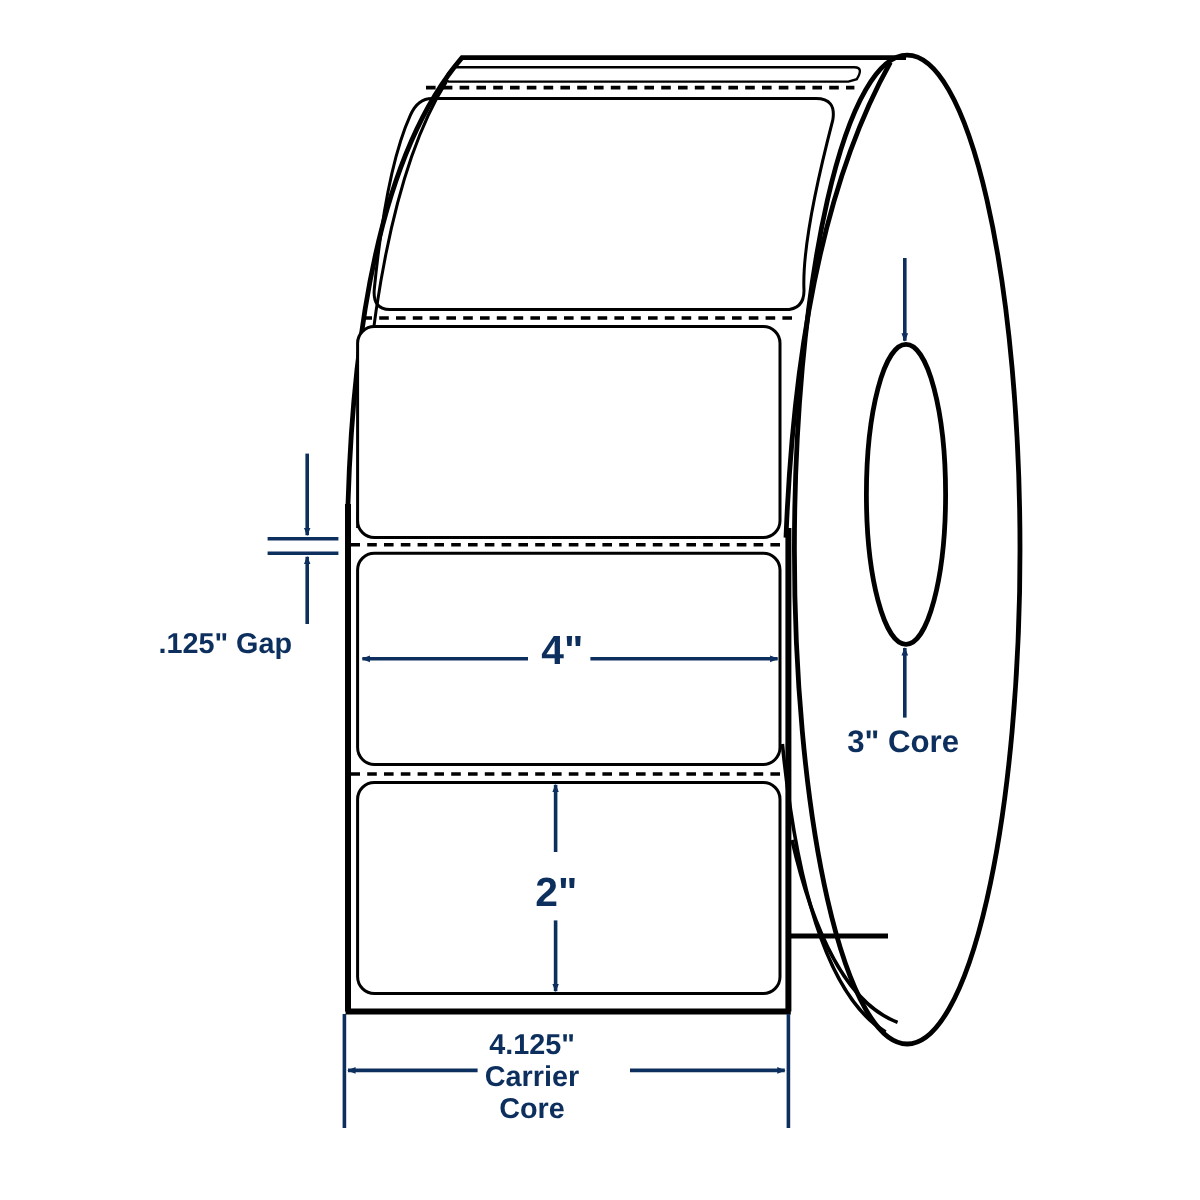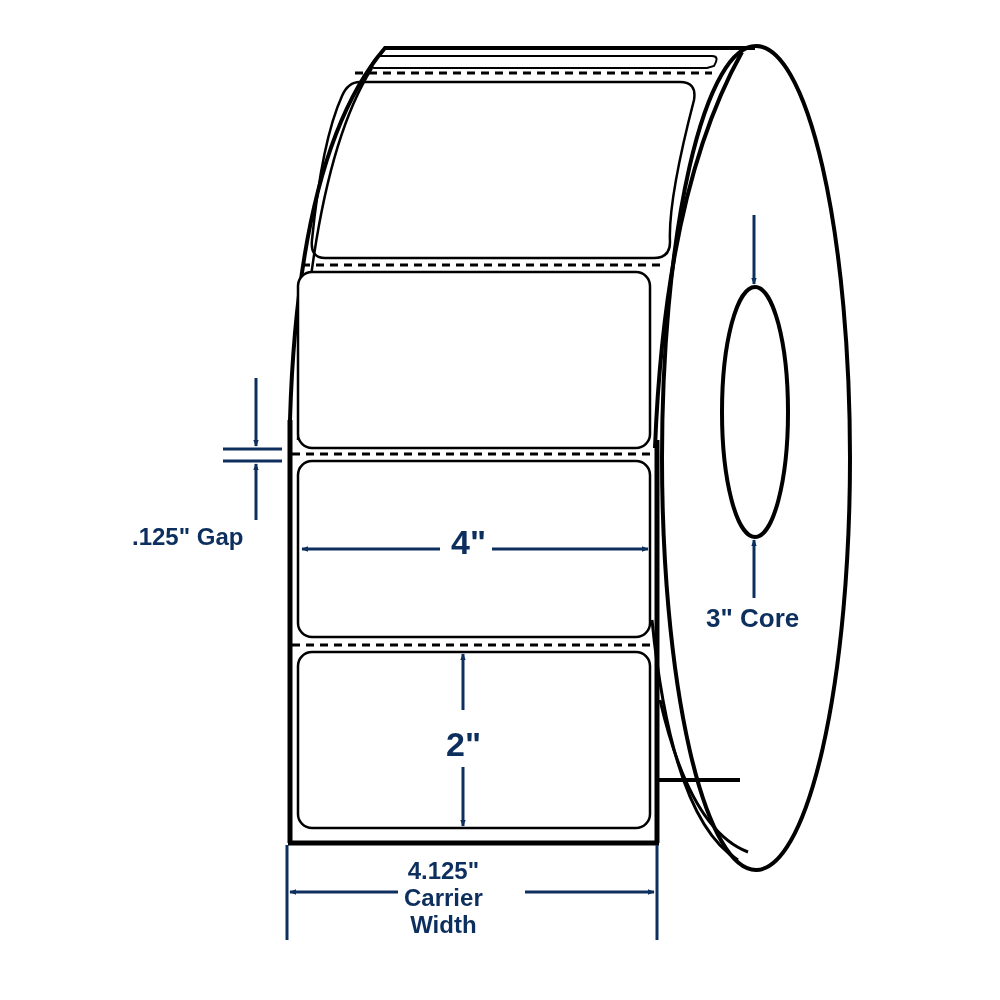--- a/index.html
+++ b/index.html
@@ -105,15 +105,15 @@
     </g>
   </svg>
 
   <div class="lbl lbl-gap">.125" Gap</div>
   <div class="lbl lbl-width">4"</div>
   <div class="lbl lbl-height">2"</div>
   <div class="lbl lbl-core">3" Core</div>
   <div class="lbl lbl-carrier">
     <div>4.125"</div>
     <div>Carrier</div>
-    <div>Width</div>
+    <div>Core</div>
   </div>
 </div>
 
 </body></html>

